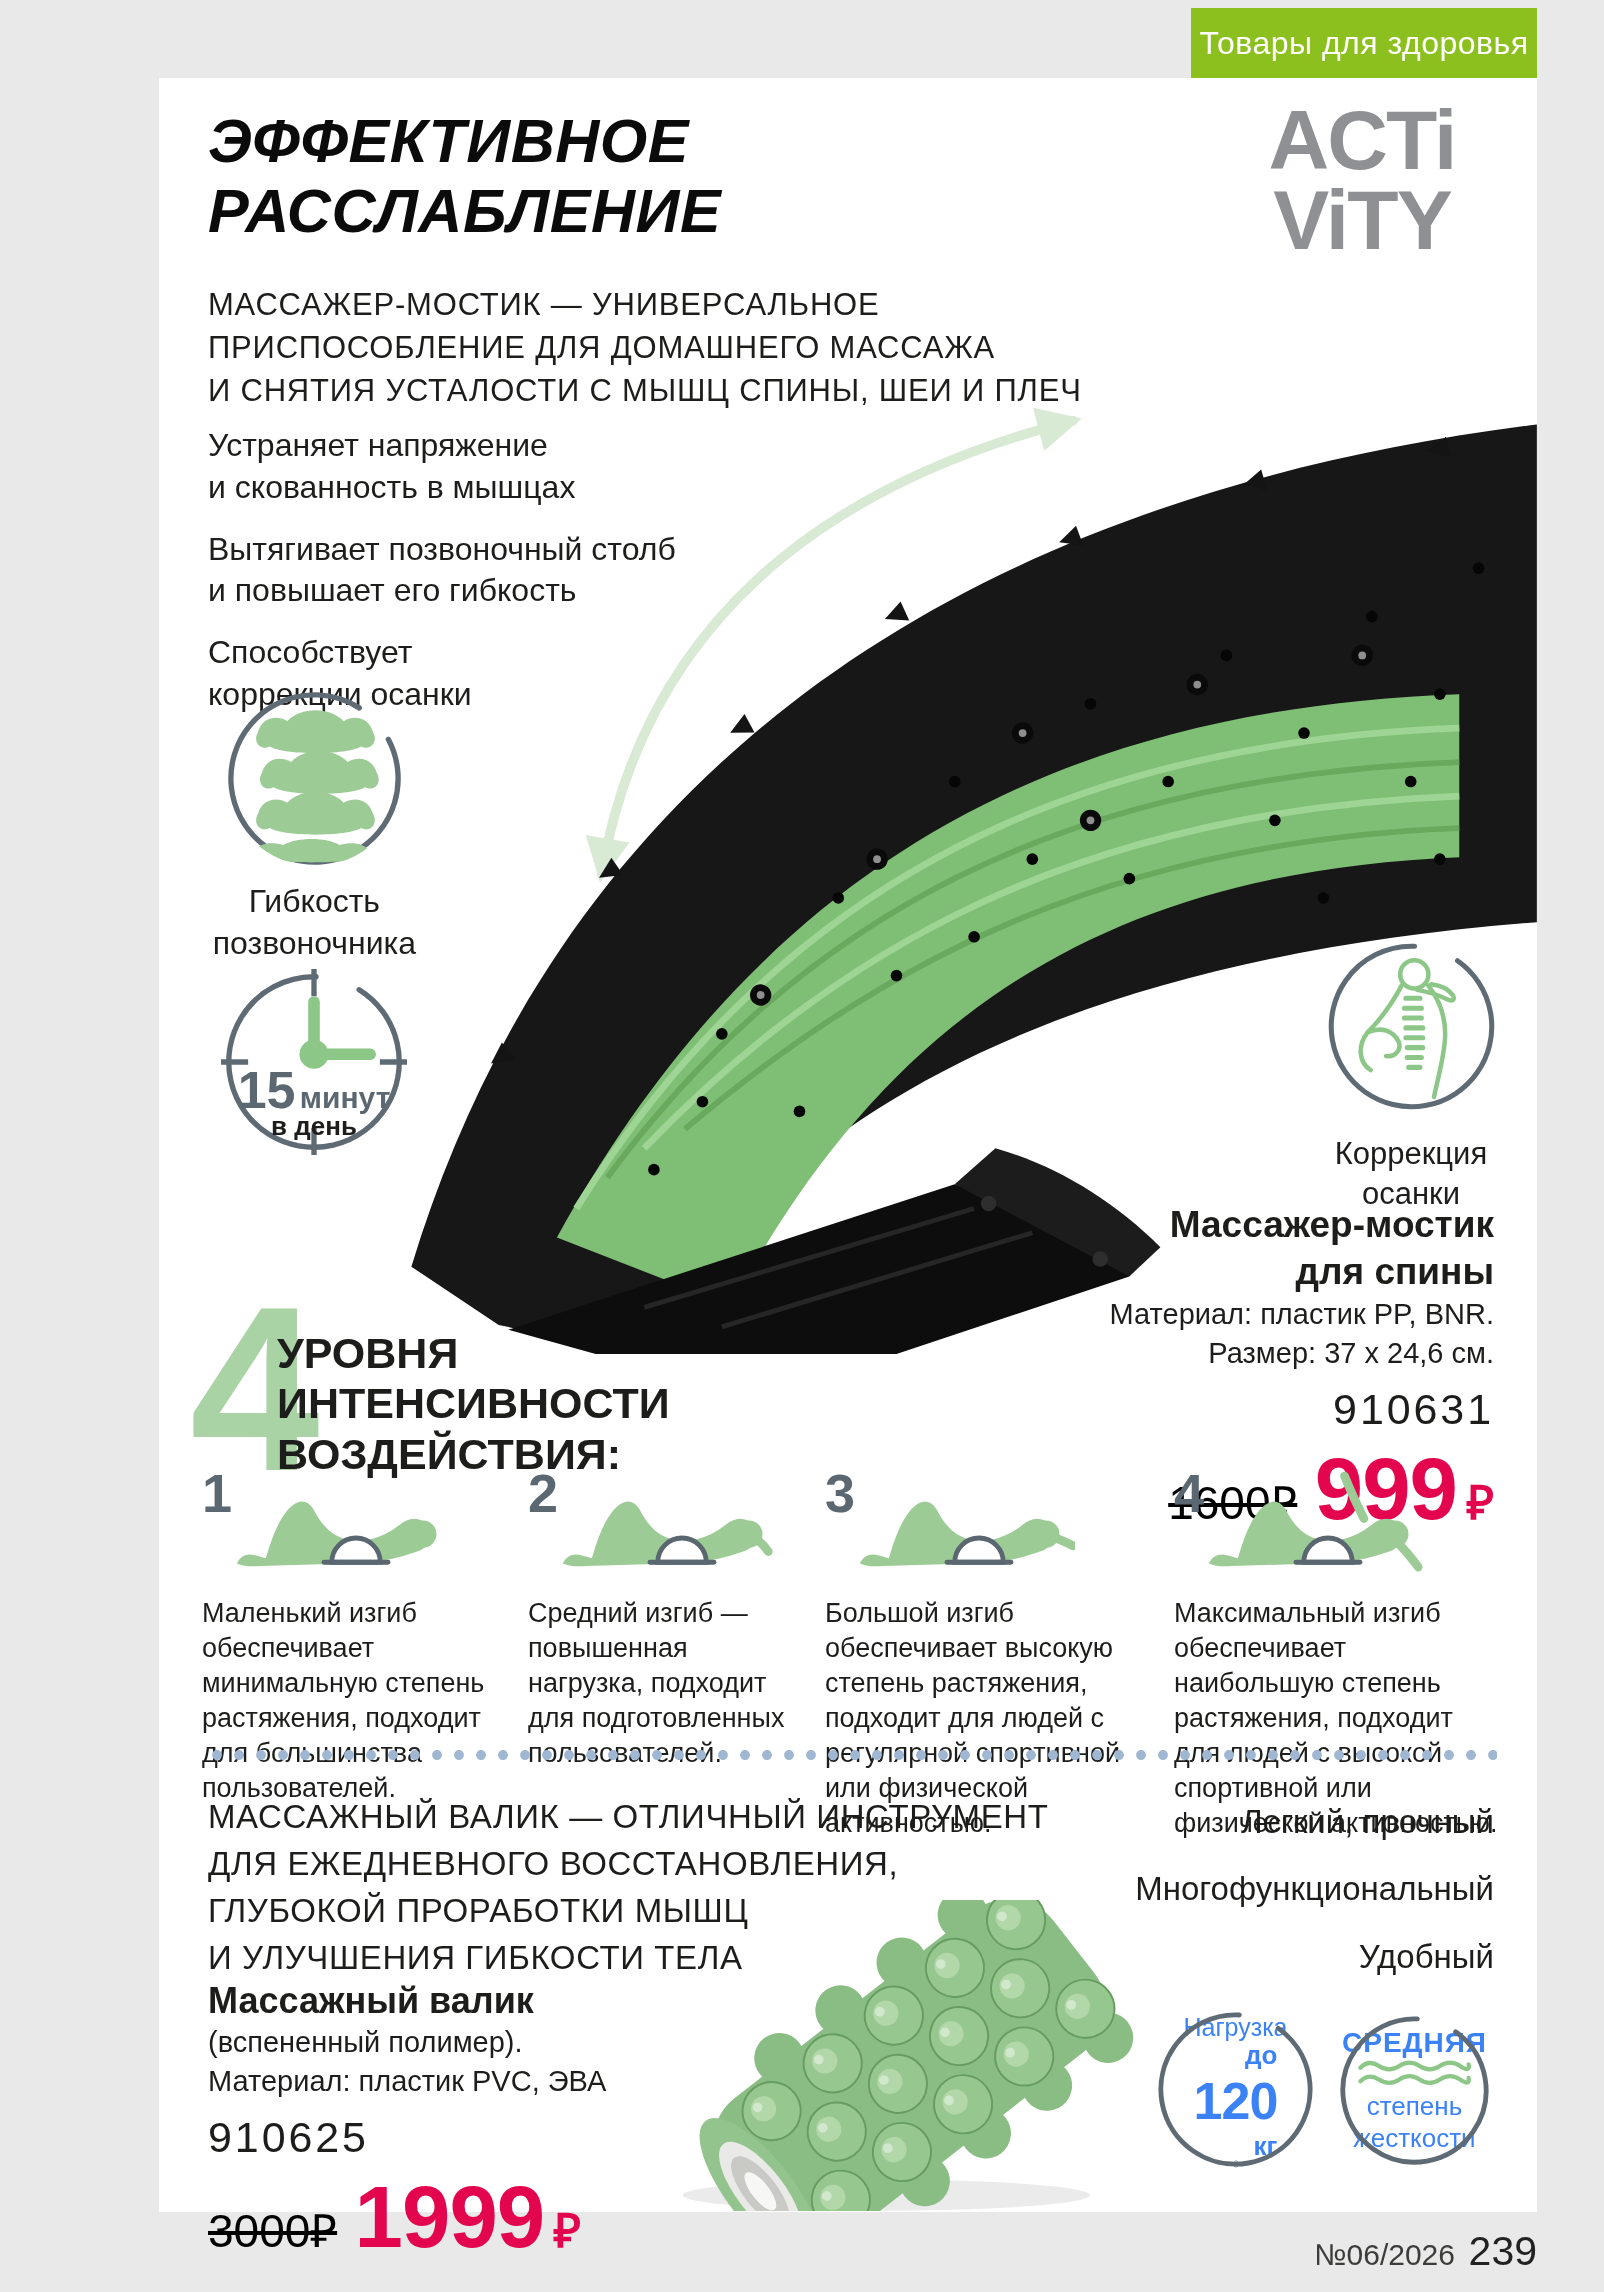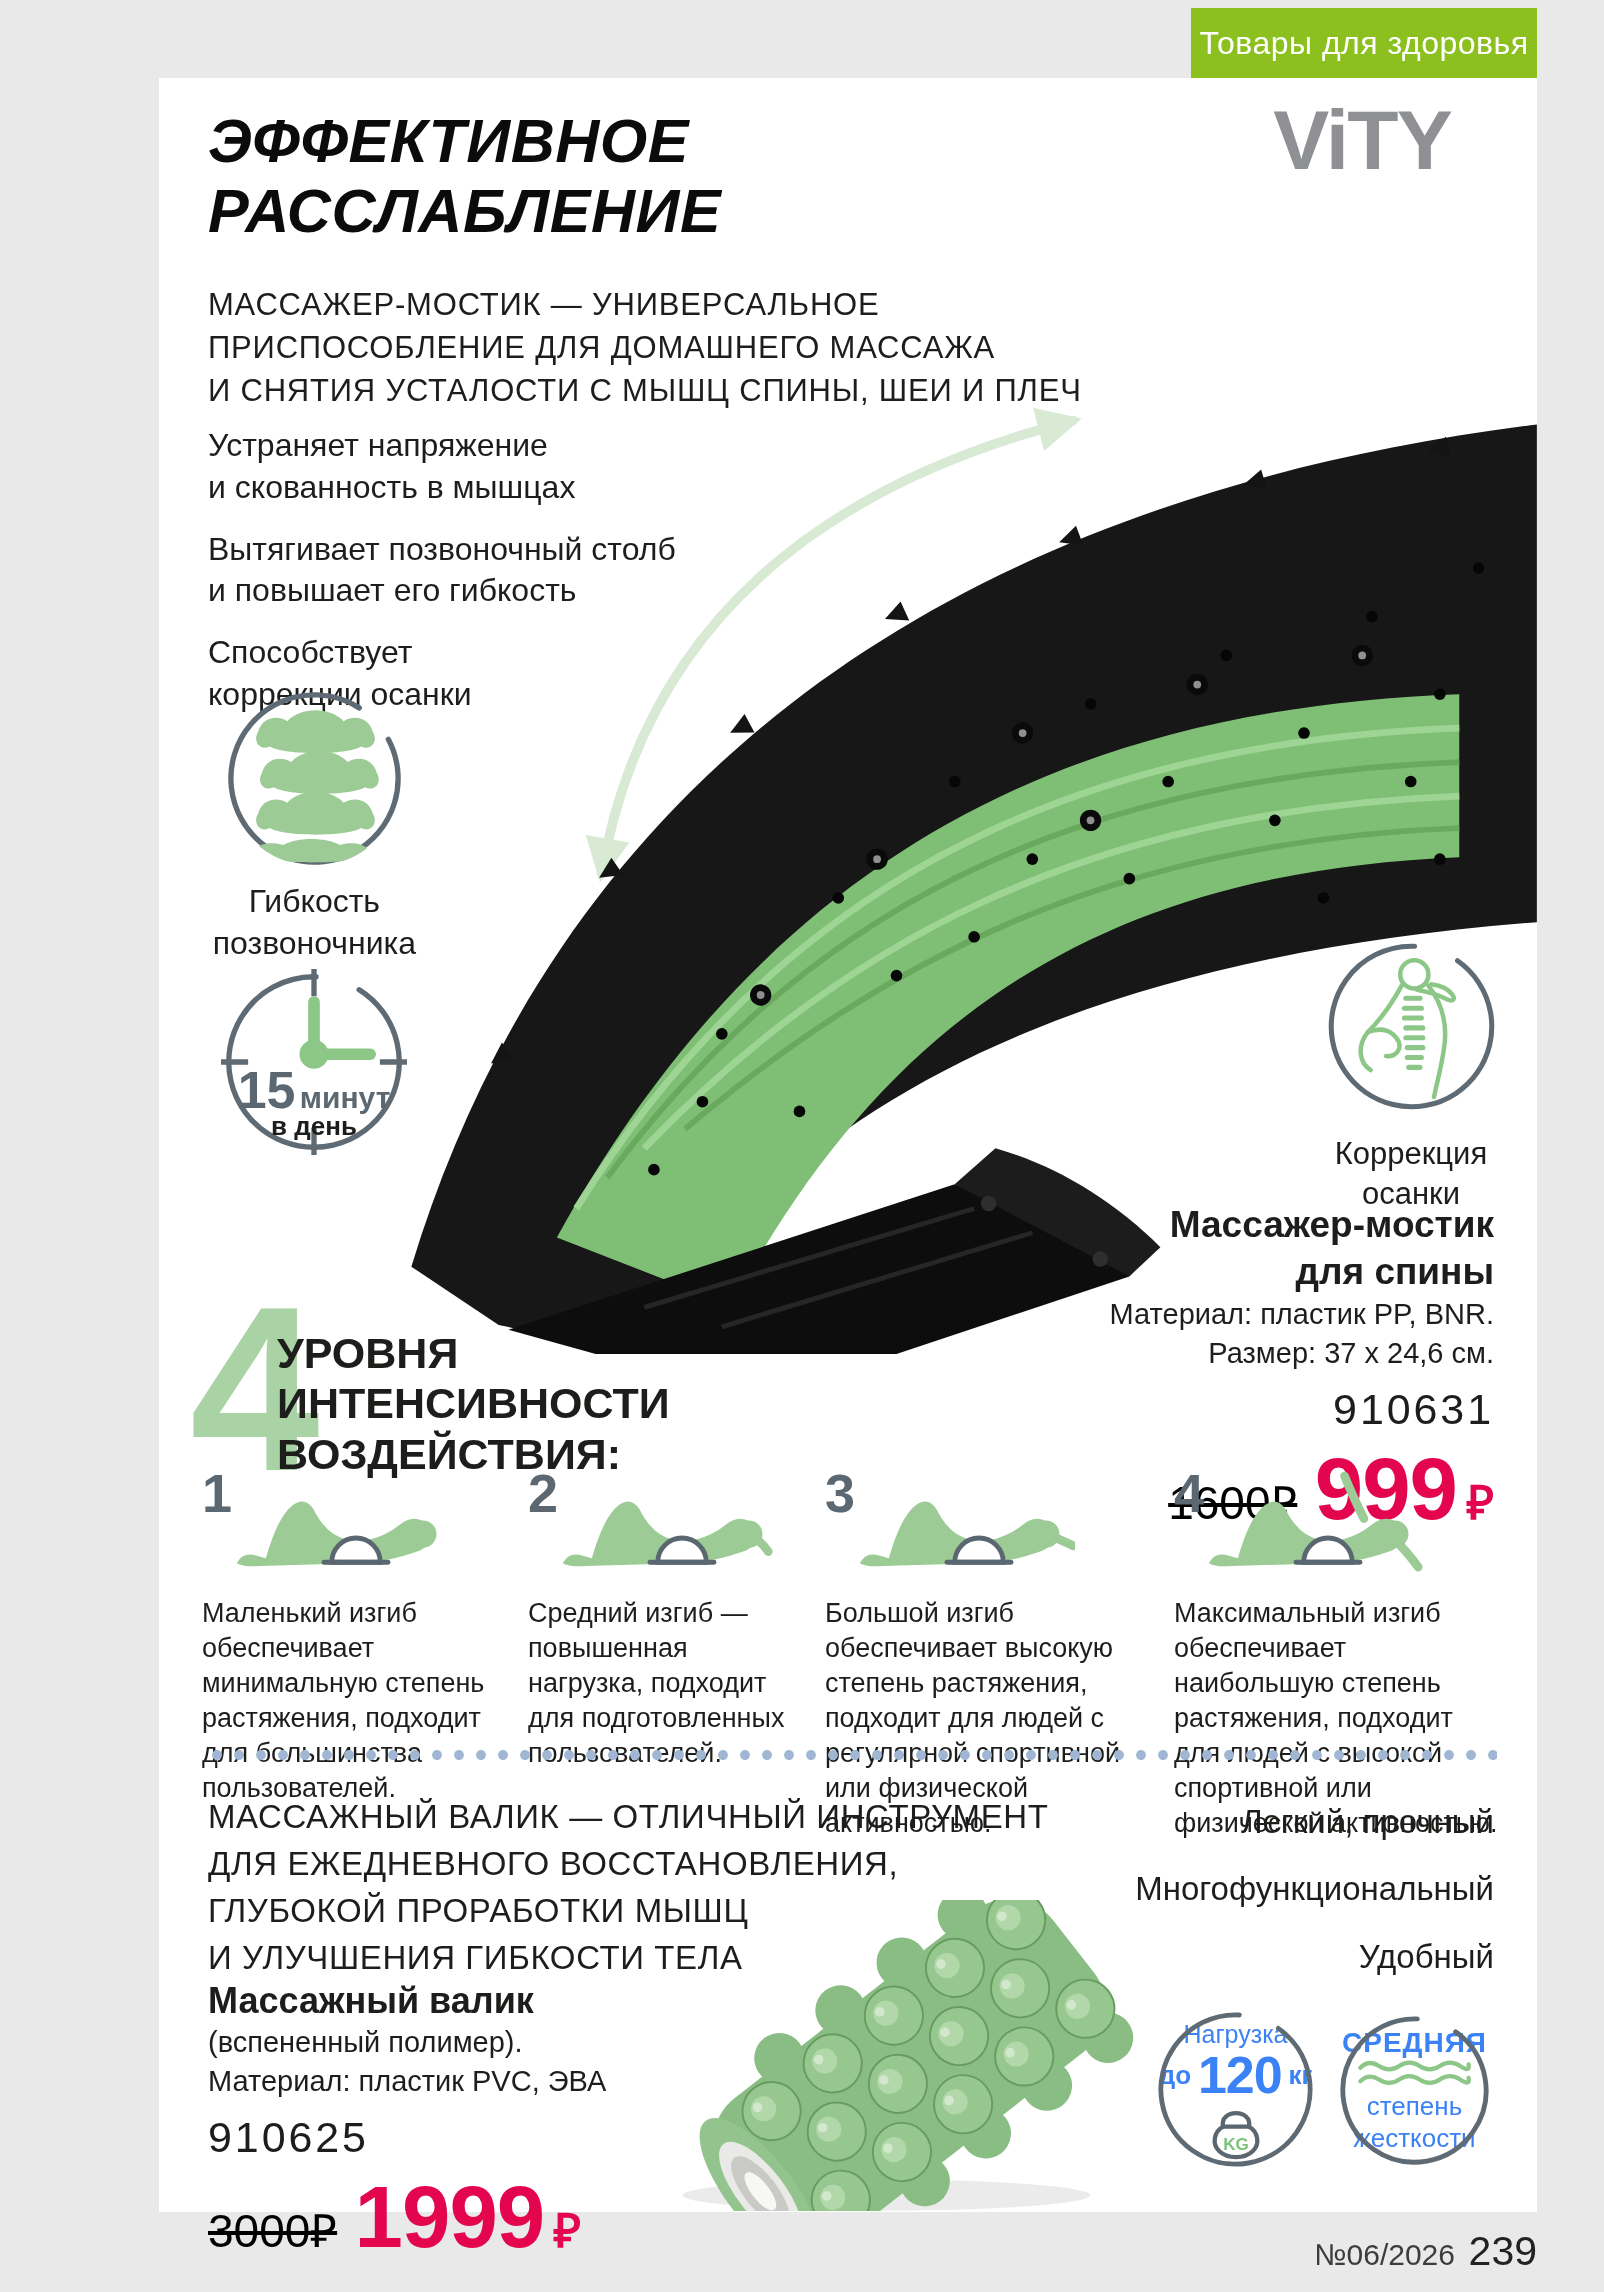--- a/index.html
+++ b/index.html
@@ -76,20 +76,21 @@
   </div>
 
   <div class="card">
 
     <div class="abs title">
       <div>ЭФФЕКТИВНОЕ</div>
       <div>РАССЛАБЛЕНИЕ</div>
     </div>
 
     <div class="abs brand">
+      <div>ACTi</div>
       <div>ViTY</div>
     </div>
 
     <div class="abs subtitle">
       <div>МАССАЖЕР-МОСТИК — УНИВЕРСАЛЬНОЕ</div>
       <div>ПРИСПОСОБЛЕНИЕ ДЛЯ ДОМАШНЕГО МАССАЖА</div>
       <div>И СНЯТИЯ УСТАЛОСТИ С МЫШЦ СПИНЫ, ШЕИ И ПЛЕЧ</div>
     </div>
 
     <div class="abs features">
@@ -416,21 +417,21 @@
       </div>
       <div class="ben">Многофункциональный</div>
       <div class="ben">Удобный</div>
     </div>
 
     <div class="badge" style="left:998px;top:1933px;width:157px;height:157px;">
       <svg class="abs" style="left:0;top:0;" width="157" height="157" viewBox="0 0 162 162">
         <circle cx="81" cy="81" r="77" fill="none" stroke="#5f6b74" stroke-width="5" stroke-linecap="round" stroke-dasharray="440 44" transform="rotate(-55 81 81)"></circle>
       </svg>
       <div style="font-size:25px;margin-top:1.9px;">Нагрузка</div>
-      <div style="display:flex;align-items:center;gap:6.8px;font-weight:800;line-height:1;">
+      <div style="display:flex;align-items:flex-end;gap:6.8px;font-weight:800;line-height:1;flex-direction:column;">
         <span style="font-size:26px;">до</span>
         <span style="font-size:52px;letter-spacing:-1px;">120</span>
         <span style="font-size:26px;">кг</span>
       </div>
       <svg width="64" height="60" viewBox="0 0 70 70">
         <path d="M20,30 C15,9 55,9 50,30" fill="none" stroke="#5b6770" stroke-width="5" stroke-linecap="round"></path>
         <path d="M20,30 C9,36 7,50 15,58 C25,68 45,68 55,58 C63,50 61,36 50,30 Z" fill="none" stroke="#5b6770" stroke-width="5" stroke-linejoin="round"></path>
         <text x="35" y="57" text-anchor="middle" font-family="Liberation Sans, sans-serif" font-size="20" font-weight="bold" fill="#7cc27b">KG</text>
       </svg>
     </div>

